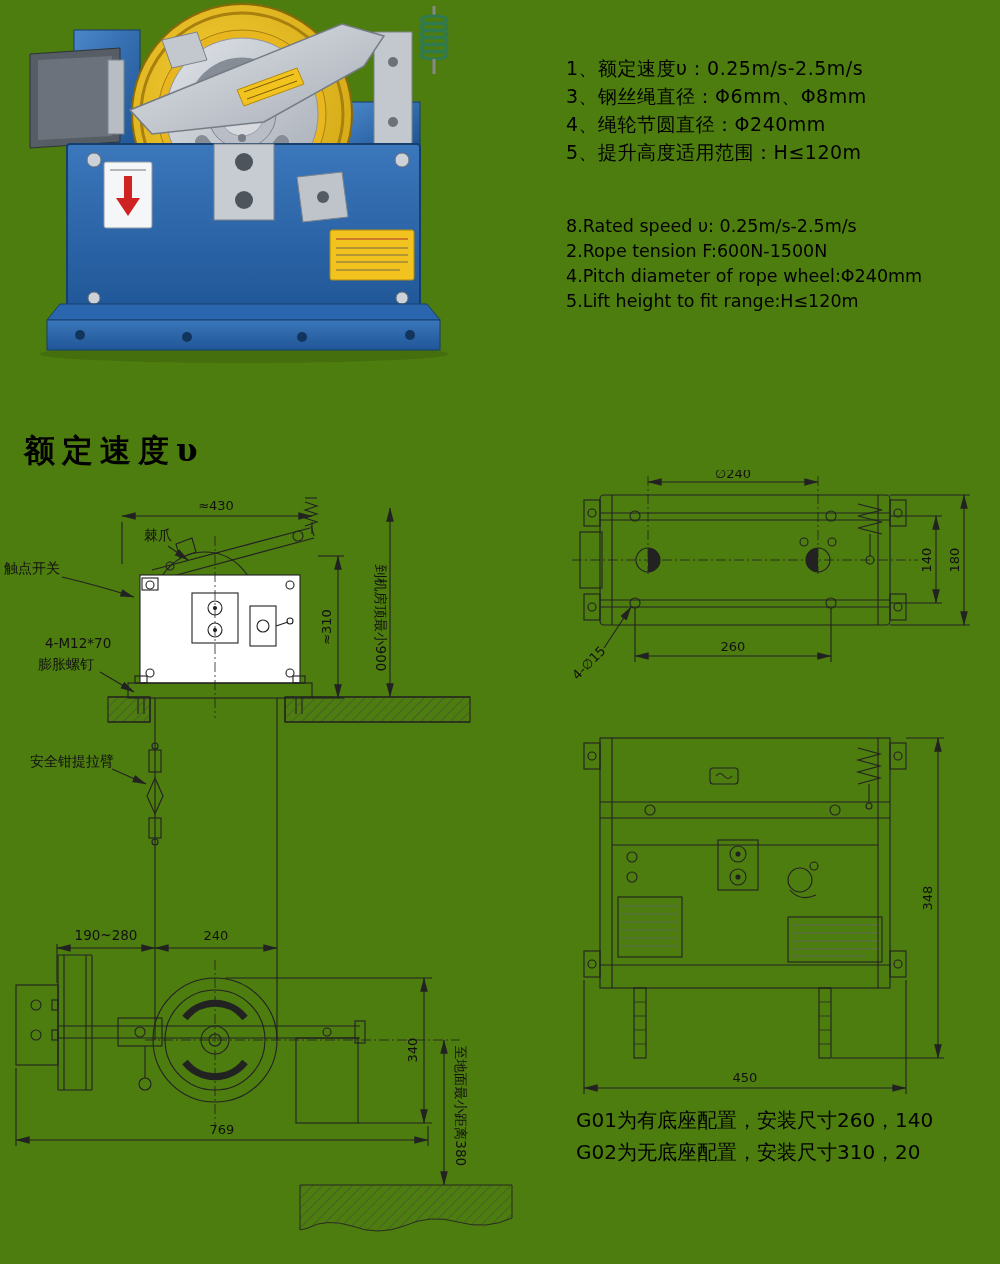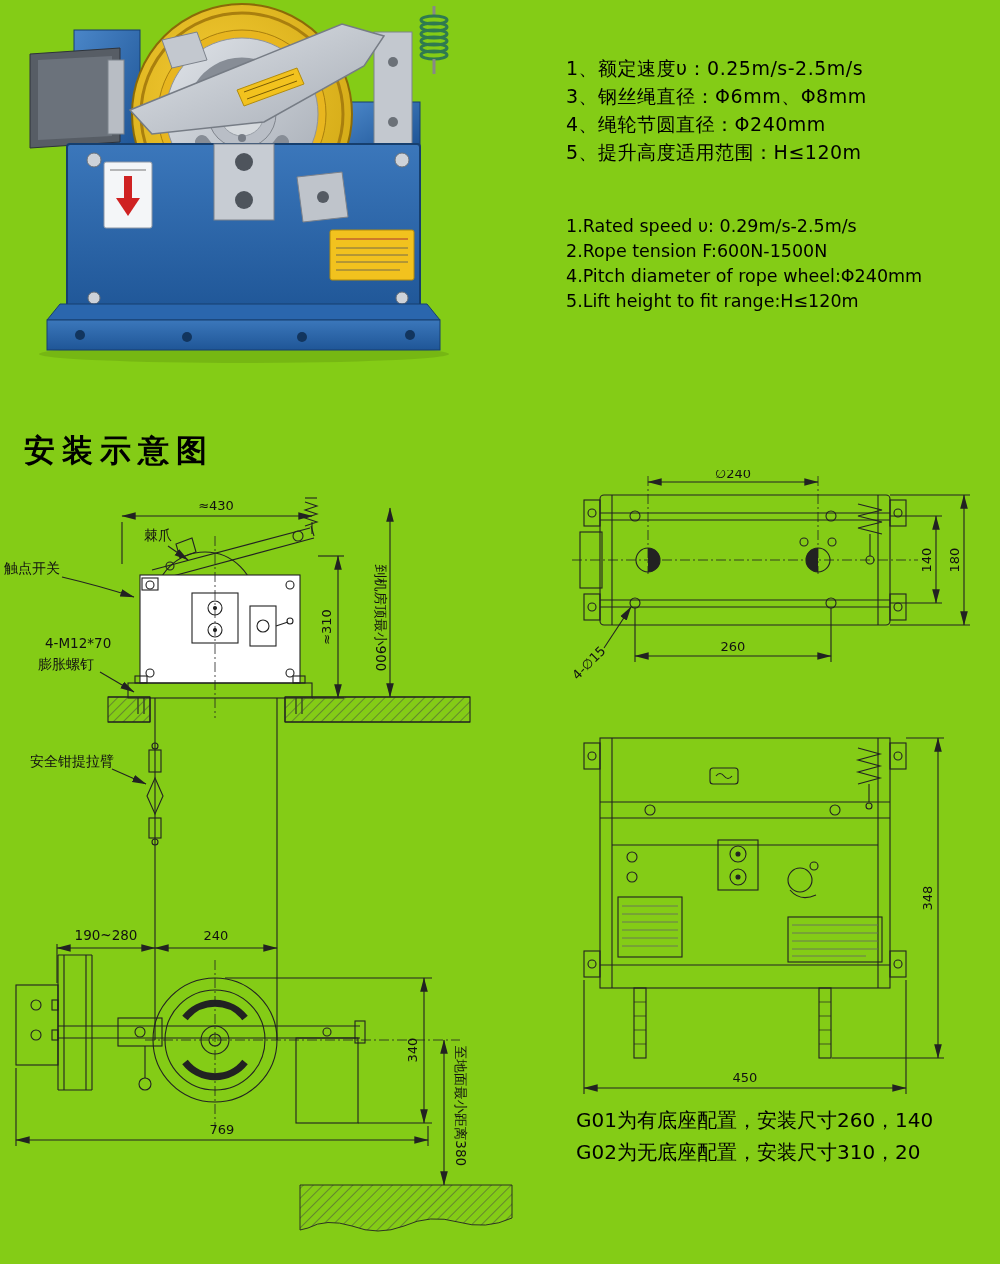--- a/index.html
+++ b/index.html
@@ -1,17 +1,17 @@
 <!DOCTYPE html>
 <html><head>
 <meta charset="utf-8">
 <style>
   *{box-sizing:border-box}
   body{margin:0;background:#fff;font-family:"DejaVu Sans","Liberation Sans",sans-serif}
-  .page{position:relative;width:1000px;height:1264px;background:#84cc16;overflow:hidden}
+  .page{position:relative;width:1000px;height:1264px;background:#4d7c0f;overflow:hidden}
   .abs{position:absolute}
   .specs-cn div{font-size:19px;line-height:28px;color:#000;letter-spacing:.5px;white-space:nowrap}
   .specs-en div{font-size:17.5px;line-height:25px;color:#000;white-space:nowrap}
   .title{font-family:"DejaVu Serif","Liberation Serif",serif;font-weight:bold;font-size:31px;letter-spacing:7px;color:#000}
   .notes div{font-size:20px;line-height:32px;color:#000;white-space:nowrap}
   svg text{fill:#111;stroke:none}
   .cl{stroke-dasharray:10 3 2 3;stroke-width:.8}
 </style>
 </head>
 <body>
@@ -112,27 +112,27 @@
     </g>
   </svg>
 
   <div class="abs specs-cn" style="left:566px;top:54px">
     <div>1、额定速度υ：0.25m/s-2.5m/s</div>
     <div>3、钢丝绳直径：Φ6mm、Φ8mm</div>
     <div>4、绳轮节圆直径：Φ240mm</div>
     <div>5、提升高度适用范围：H≤120m</div>
   </div>
   <div class="abs specs-en" style="left:566px;top:214px">
-    <div>1.Rated speed υ: 0.29m/s-2.5m/s</div>
+    <div>8.Rated speed υ: 0.25m/s-2.5m/s</div>
     <div>2.Rope tension F:600N-1500N</div>
     <div>4.Pitch diameter of rope wheel:Φ240mm</div>
     <div>5.Lift height to fit range:H≤120m</div>
   </div>
 
-  <div class="abs title" style="left:24px;top:430px">安装示意图</div>
+  <div class="abs title" style="left:24px;top:430px">额定速度υ</div>
 
   <svg class="abs" style="left:0;top:478px" width="520" height="786" viewBox="0 0 520 786">
     <defs>
       <marker id="ar1" viewBox="0 0 12 8" refX="11.5" refY="4" markerWidth="13" markerHeight="9" orient="auto-start-reverse">
         <path d="M12,4 L0,0.8 L0,7.2 Z" fill="#222"></path>
       </marker>
       <pattern id="hat1" width="7" height="7" patternUnits="userSpaceOnUse" patternTransform="rotate(45)">
         <line x1="0" y1="0" x2="0" y2="7" stroke="#444" stroke-width="1"></line>
       </pattern>
     </defs>

